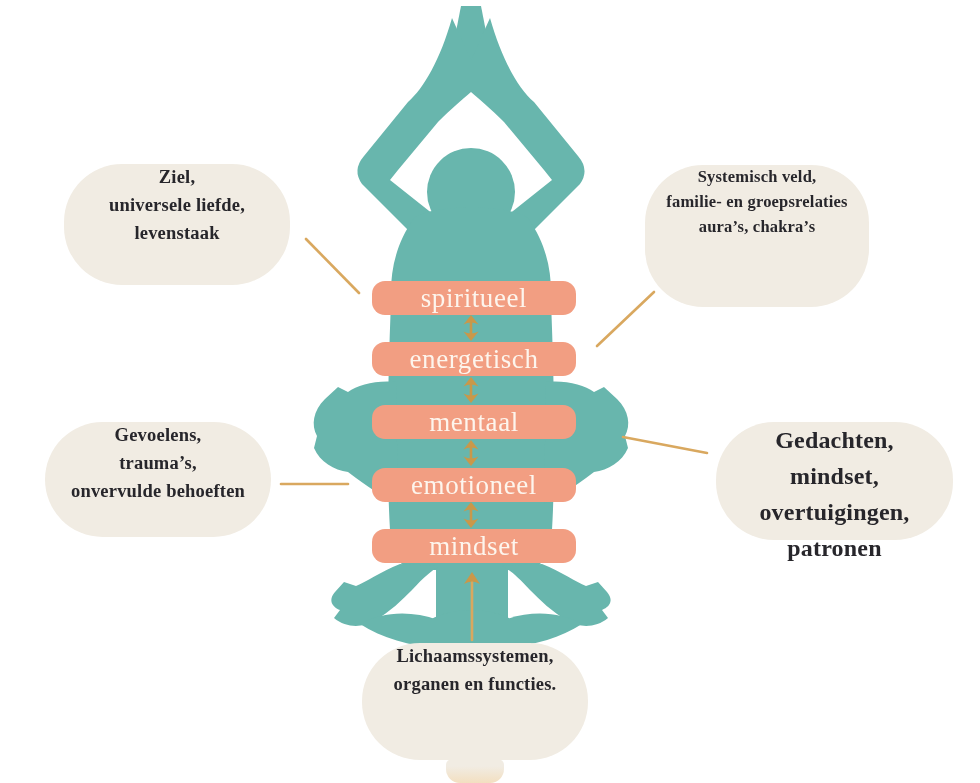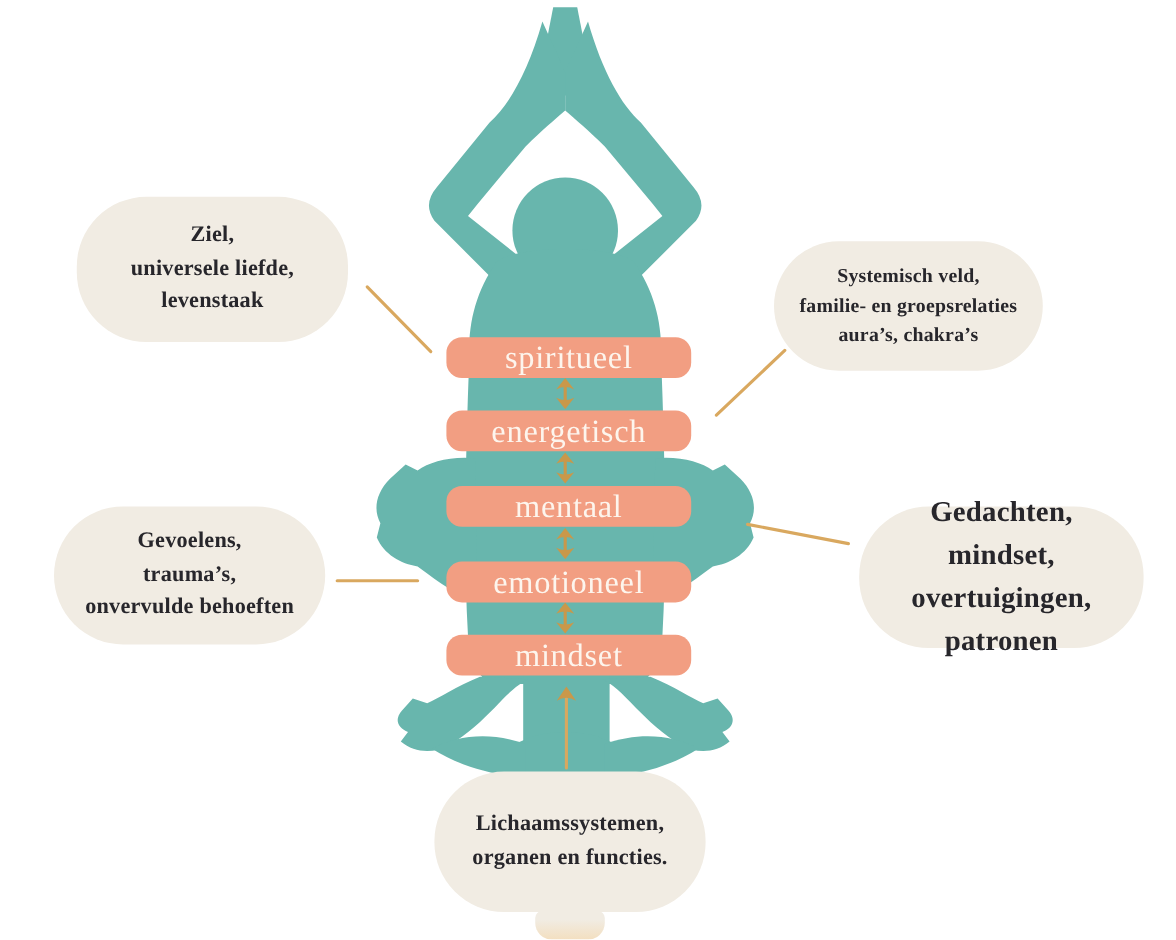--- a/index.html
+++ b/index.html
@@ -17,26 +17,26 @@
   .gold-fill{fill:var(--gold-dark,#c9984a);}
 
   .band{
     position:absolute;left:372px;width:204px;height:34px;z-index:2;
     background:var(--salmon,#f29e82);border-radius:13px;
     display:flex;align-items:center;justify-content:center;
     color:var(--band-text,#fdf5ed);font-size:27px;letter-spacing:.6px;line-height:1;
   }
   .bubble{
     position:absolute;z-index:3;background:var(--cream,#f1ece3);border-radius:58px;
-    display:flex;align-items:center;justify-content:center;text-align:center;
+    display:flex;align-items:flex-start;justify-content:center;text-align:center;
     color:var(--bubble-text,#27262b);font-weight:700;font-size:18.5px;line-height:1.5;
     white-space:pre-line;letter-spacing:.2px;
   }
   .bubble.top-left  {left:64px;  top:164px; width:226px; height:121px;}
-  .bubble.top-right {left:645px; top:165px; width:224px; height:108px; font-size:16.5px;margin-top:36px;}
+  .bubble.top-right {left:645px; top:165px; width:224px; height:142px; font-size:16.5px;}
   .bubble.mid-left  {left:45px;  top:422px; width:226px; height:115px;}
   .bubble.mid-right {left:716px; top:422px; width:237px; height:118px; font-size:24px;}
   .bubble.bottom    {left:362px; top:643px; width:226px; height:117px;}
 
   .base-tab{
     position:absolute;z-index:2;left:446px;top:759px;width:58px;height:24px;
     border-radius:6px 6px 14px 14px;
     background:linear-gradient(to bottom, var(--cream,#f1ece3) 30%, var(--tab-tint,#f3dfc0));
   }
 </style>

